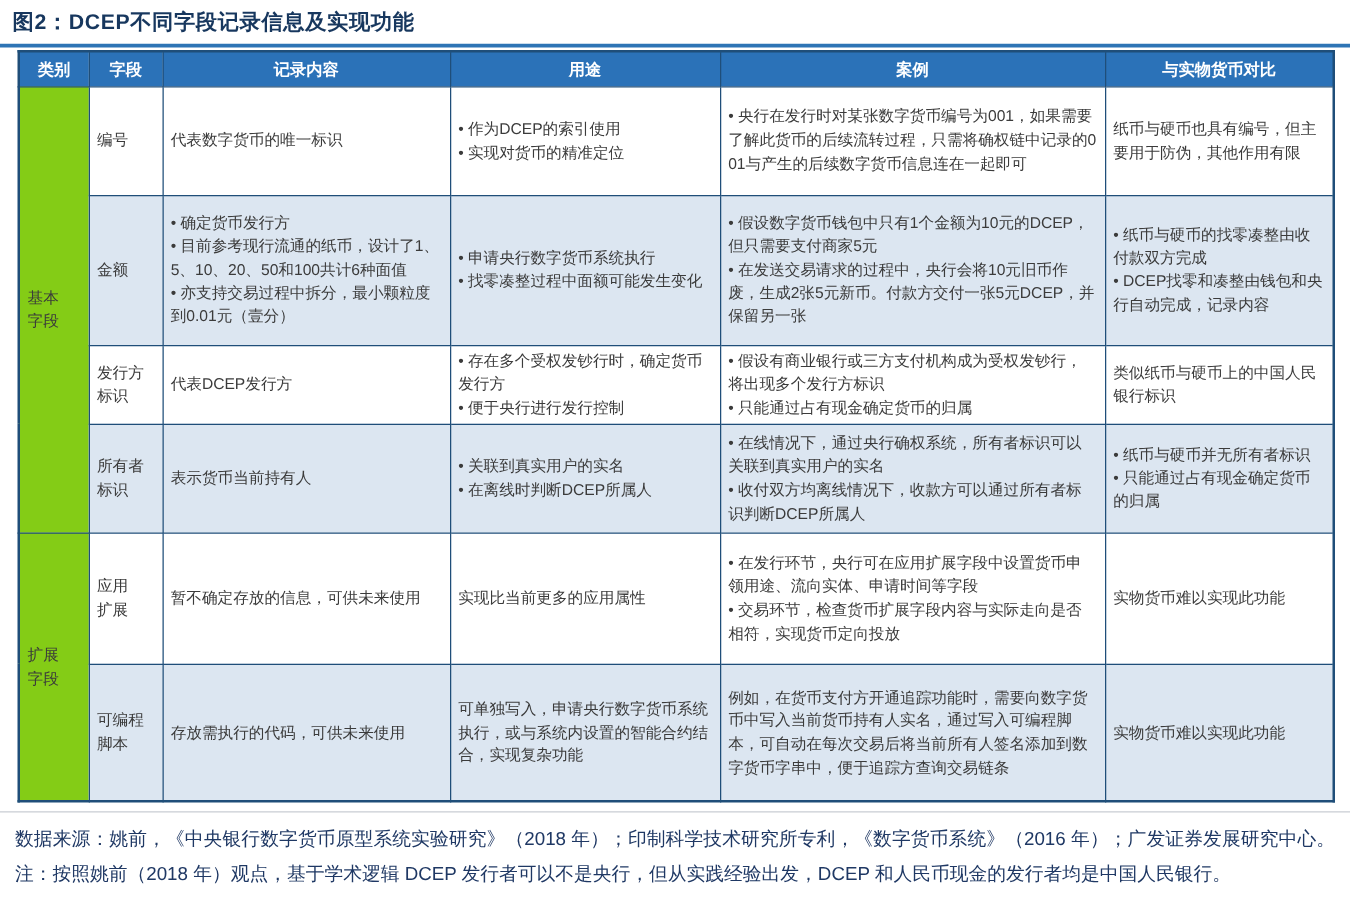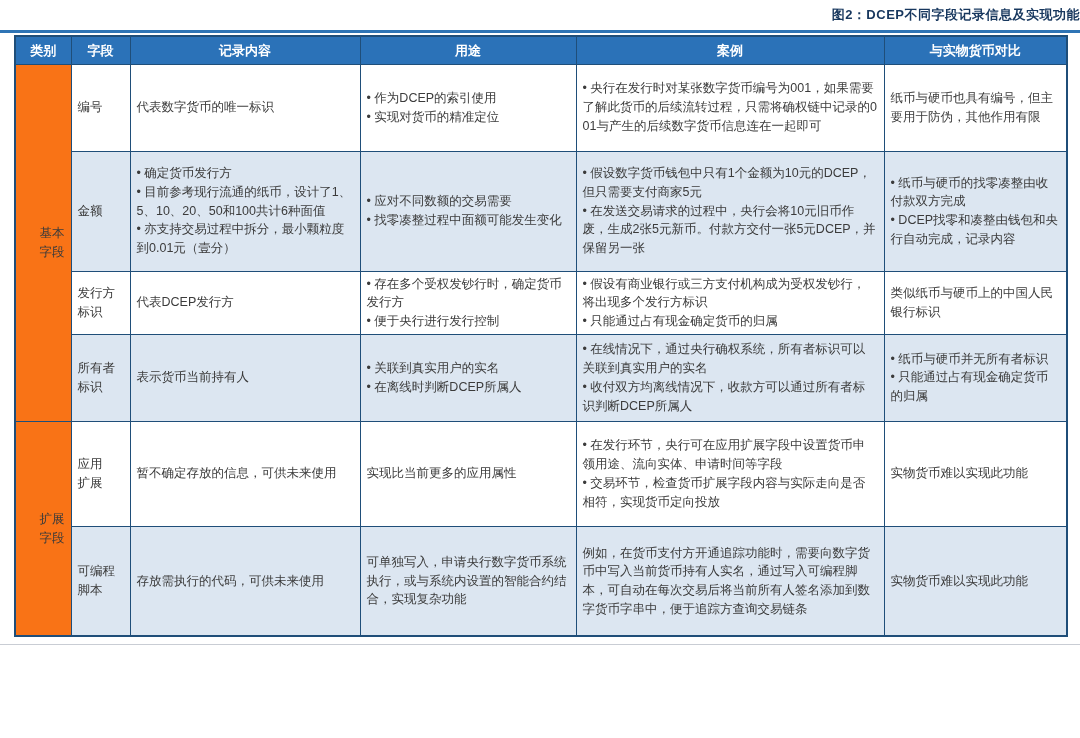--- a/index.html
+++ b/index.html
@@ -13,43 +13,43 @@
   }
   *{box-sizing:border-box;}
   html,body{margin:0;padding:0;background:#ffffff;}
   body{
     width:1080px;height:738px;overflow:hidden;
     font-family:"Liberation Sans","DejaVu Sans",sans-serif;
     color:var(--body_text);
   }
   .page{padding:6px 0 0 0;}
   .title{
-    font-size:13px;font-weight:bold;color:var(--title_navy);
-    padding:0 0 6px 10px;letter-spacing:.5px;text-align:right;
+    font-size:17px;font-weight:bold;color:var(--title_navy);
+    padding:0 0 6px 10px;letter-spacing:.5px;
   }
   .title-rule{height:3px;background:var(--rule_blue);width:1080px;}
   table.dcep{
     border-collapse:collapse;table-layout:fixed;
     margin:2px 0 0 14px;width:1052px;
     border:2px solid var(--border_navy);
   }
   table.dcep th,table.dcep td{
     border:1.5px solid var(--border_navy);
     vertical-align:middle;
     font-size:12.5px;line-height:1.5;
     padding:3px 6px;
     word-break:break-all;
   }
   table.dcep thead th{
     background:var(--header_blue);color:#ffffff;
     font-weight:bold;font-size:13px;height:28px;
     text-align:center;padding:2px 4px;
   }
   td.cat{
-    text-align:right;background:#f97316;
+    text-align:left;background:#84cc16;
     white-space:pre-line;font-size:13px;
   }
   td.fld{
     text-align:left;white-space:pre-line;font-size:13px;
   }
   td.txt{text-align:left;}
   td.shade{background:var(--row_shade);}
   .li{margin:0;}
   .divider{height:1px;background:#c9cdd4;width:1080px;margin-top:7px;}
   .footer{
@@ -105,21 +105,21 @@
           </td>
         </tr>
         <tr style="height: 120px;">
           <td class="fld shade">金额</td>
           <td class="txt shade">
             <div class="li">• 确定货币发行方</div>
             <div class="li">• 目前参考现行流通的纸币，设计了1、5、10、20、50和100共计6种面值</div>
             <div class="li">• 亦支持交易过程中拆分，最小颗粒度到0.01元（壹分）</div>
           </td>
           <td class="txt shade">
-            <div class="li">• 应对不同数额的交易需要</div>
+            <div class="li">• 申请央行数字货币系统执行</div>
             <div class="li">• 找零凑整过程中面额可能发生变化</div>
           </td>
           <td class="txt shade">
             <div class="li">• 假设数字货币钱包中只有1个金额为10元的DCEP，但只需要支付商家5元</div>
             <div class="li">• 在发送交易请求的过程中，央行会将10元旧币作废，生成2张5元新币。付款方交付一张5元DCEP，并保留另一张</div>
           </td>
           <td class="txt shade">
             <div class="li">• 纸币与硬币的找零凑整由收付款双方完成</div>
             <div class="li">• DCEP找零和凑整由钱包和央行自动完成，记录内容</div>
           </td>
@@ -193,13 +193,14 @@
             <div class="li">例如，在货币支付方开通追踪功能时，需要向数字货币中写入当前货币持有人实名，通过写入可编程脚本，可自动在每次交易后将当前所有人签名添加到数字货币字串中，便于追踪方查询交易链条</div>
           </td>
           <td class="txt shade">
             <div class="li">实物货币难以实现此功能</div>
           </td>
         </tr>
       </tbody>
   </table>
 
   <div class="divider"></div>
+  <div class="footer">数据来源：姚前，《中央银行数字货币原型系统实验研究》（2018 年）；印制科学技术研究所专利，《数字货币系统》（2016 年）；广发证券发展研究中心。注：按照姚前（2018 年）观点，基于学术逻辑 DCEP 发行者可以不是央行，但从实践经验出发，DCEP 和人民币现金的发行者均是中国人民银行。</div>
 </div>
 
 </body></html>

